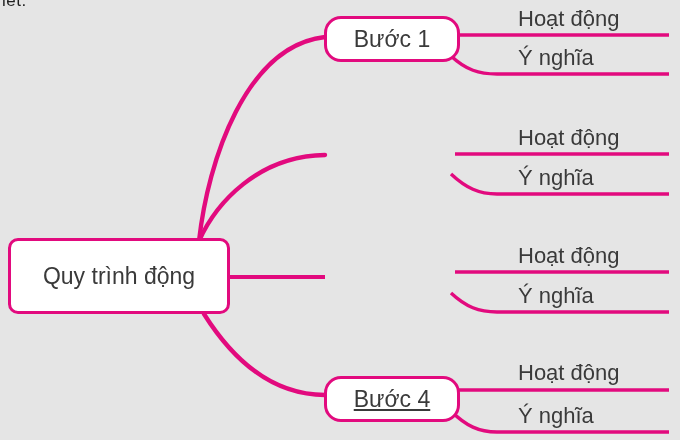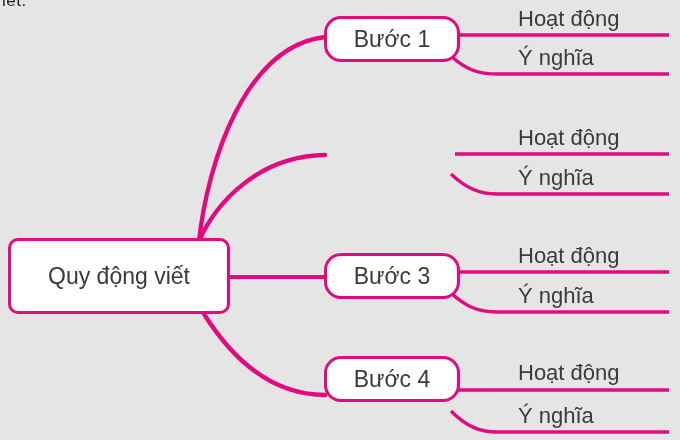--- a/index.html
+++ b/index.html
@@ -36,21 +36,21 @@
     left:8px;top:238px;width:222px;height:76px;border-radius:10px;
     font-size:23px;
   }
   .step-node{
     left:324px;width:136px;height:46px;border-radius:17px;
     font-size:23px;
   }
   .step-1{top:16px;}
   .step-2{top:133px;}
   .step-3{top:253px;}
-  .step-4{top:356px;}
+  .step-4{top:376px;text-decoration:underline;}
   .branch-label{
     position:absolute;left:518px;z-index:2;
     font-size:22px;line-height:28px;color:var(--text-color);
     white-space:nowrap;
   }
   .act-1{top:5px;}   .mean-1{top:44px;}
   .act-2{top:124px;} .mean-2{top:164px;}
   .act-3{top:242px;} .mean-3{top:282px;}
   .act-4{top:359px;} .mean-4{top:402px;}
 </style>
@@ -75,35 +75,32 @@
     <path class="sub-branch" d="M 451 174 C 466 188 479 194 497 194 H 669"></path>
 
     <path class="sub-branch" d="M 455 272 H 669"></path>
     <path class="sub-branch" d="M 451 293 C 466 307 479 312 497 312 H 669"></path>
 
     <path class="sub-branch" d="M 455 390 H 669"></path>
     <path class="sub-branch" d="M 451 411 C 466 426 479 432 497 432 H 669"></path>
   </svg>
 
   <div class="node root-node">
-    <span>Quy động viết</span>
+    <span>Quy trình động</span>
   </div>
 
   <div class="node step-node step-1">
     <span>Bước 1</span>
   </div>
   <div class="branch-label act-1">Hoạt động</div>
   <div class="branch-label mean-1">Ý nghĩa</div>
 
   <div class="branch-label act-2">Hoạt động</div>
   <div class="branch-label mean-2">Ý nghĩa</div>
 
-  <div class="node step-node step-3">
-    <span>Bước 3</span>
-  </div>
   <div class="branch-label act-3">Hoạt động</div>
   <div class="branch-label mean-3">Ý nghĩa</div>
 
   <div class="node step-node step-4">
     <span>Bước 4</span>
   </div>
   <div class="branch-label act-4">Hoạt động</div>
   <div class="branch-label mean-4">Ý nghĩa</div>
 
 </div>

